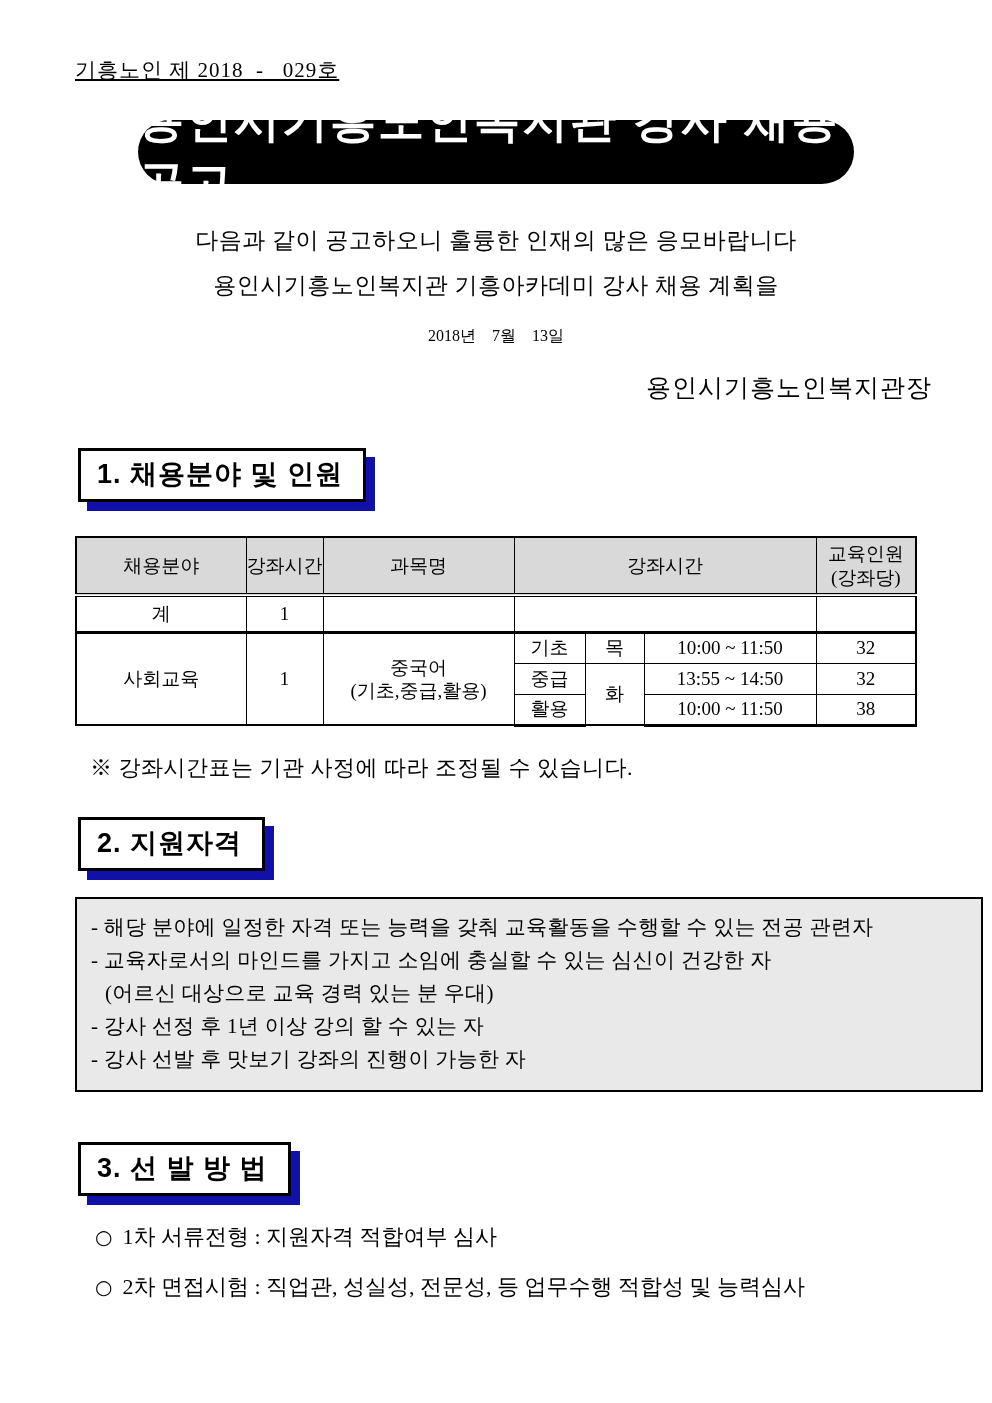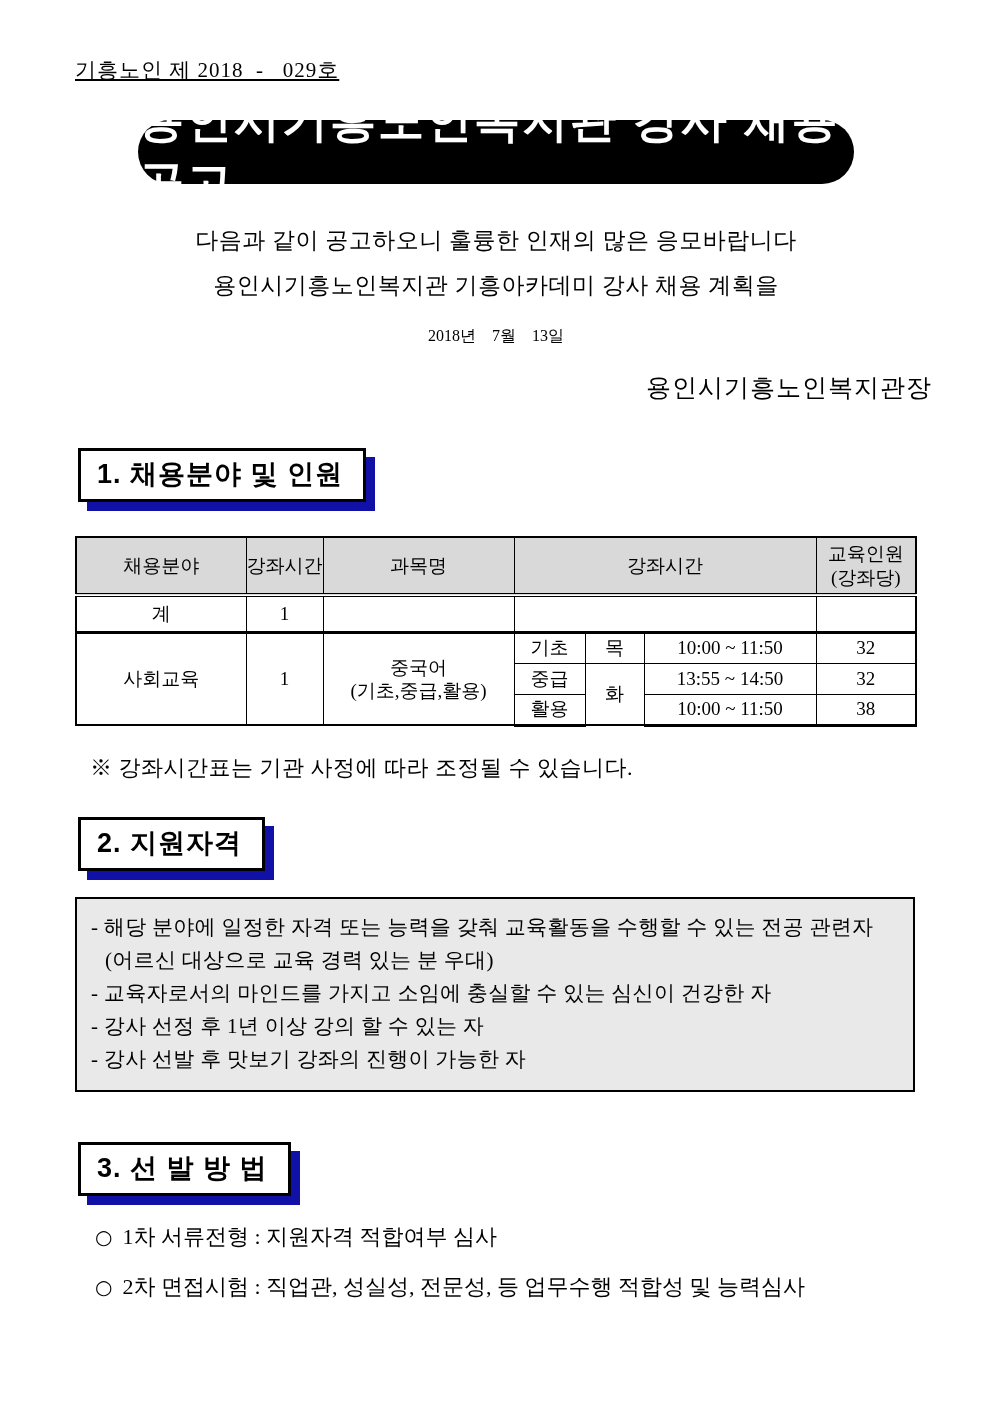--- a/index.html
+++ b/index.html
@@ -92,21 +92,21 @@
   table.recruit tbody tr:last-child td { border-bottom: 3px solid #000; }
 
   .table-note {
     margin: 26px 0 0 90px;
     font-size: 22px;
     letter-spacing: 0.5px;
   }
 
   .req-box {
     margin: 26px 0 0 75px;
-    width: 840px;
+    width: 908px;
     background: var(--box-gray, #E9E9E9);
     border: 2px solid #000;
     padding: 12px 14px 14px 14px;
   }
   .req-box .req-line { font-size: 21px; line-height: 33px; letter-spacing: 0.3px; }
   .req-box .req-line.cont { padding-left: 14px; }
 
   .method-list { margin: 26px 0 0 95px; }
   .method-item { font-size: 22px; margin-top: 20px; display: flex; align-items: baseline; }
   .method-item .bullet {
@@ -195,22 +195,22 @@
   </table>
 
   <div class="table-note">※ 강좌시간표는 기관 사정에 따라 조정될 수 있습니다.</div>
 
   <div>
     <div class="section-heading s2">2. 지원자격</div>
   </div>
 
   <div class="req-box">
     <div class="req-line">- 해당 분야에 일정한 자격 또는 능력을 갖춰 교육활동을 수행할 수 있는 전공 관련자</div>
+    <div class="req-line">- 교육자로서의 마인드를 가지고 소임에 충실할 수 있는 심신이 건강한 자</div>
     <div class="req-line cont">(어르신 대상으로 교육 경력 있는 분 우대)</div>
-    <div class="req-line">- 교육자로서의 마인드를 가지고 소임에 충실할 수 있는 심신이 건강한 자</div>
     <div class="req-line">- 강사 선정 후 1년 이상 강의 할 수 있는 자</div>
     <div class="req-line">- 강사 선발 후 맛보기 강좌의 진행이 가능한 자</div>
   </div>
 
   <div>
     <div class="section-heading s3">3. 선 발 방 법</div>
   </div>
 
   <div class="method-list">
     <div class="method-item">

